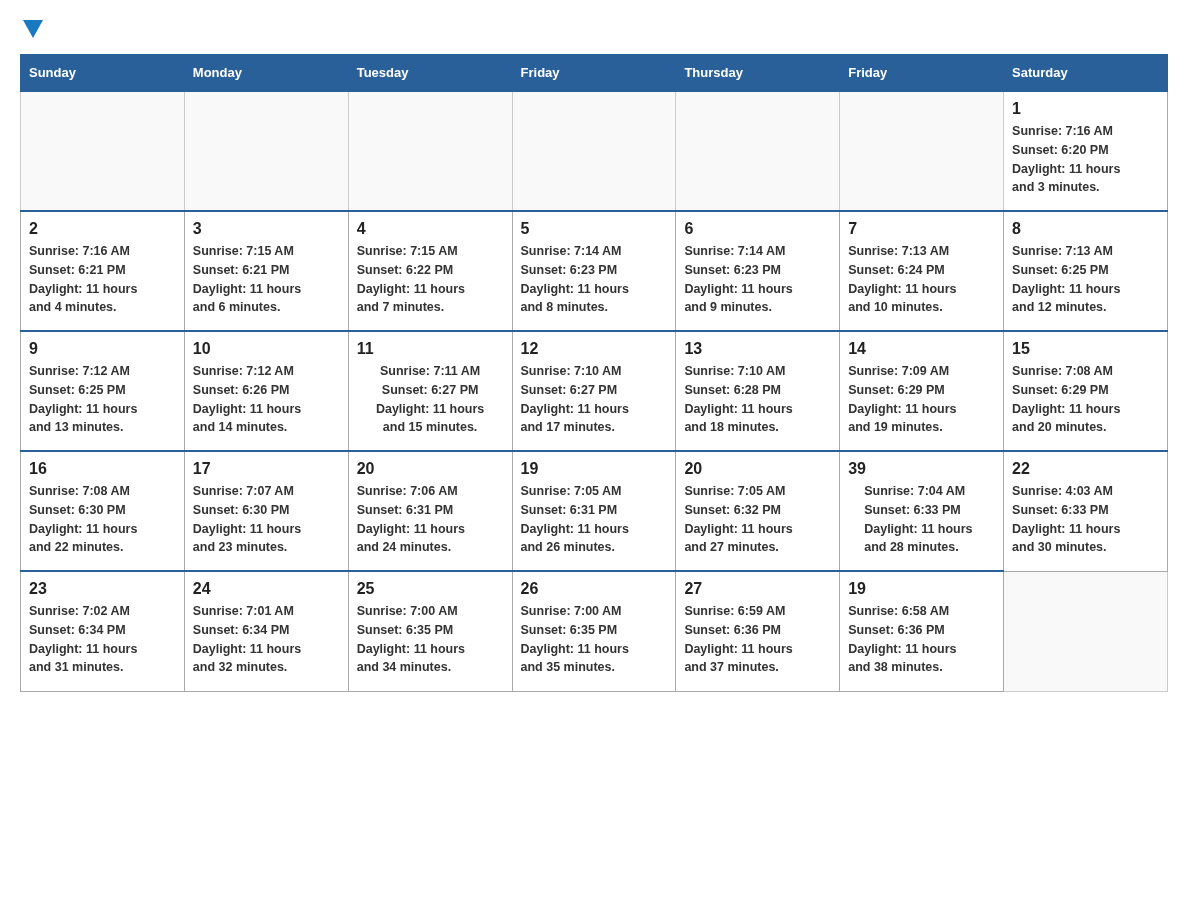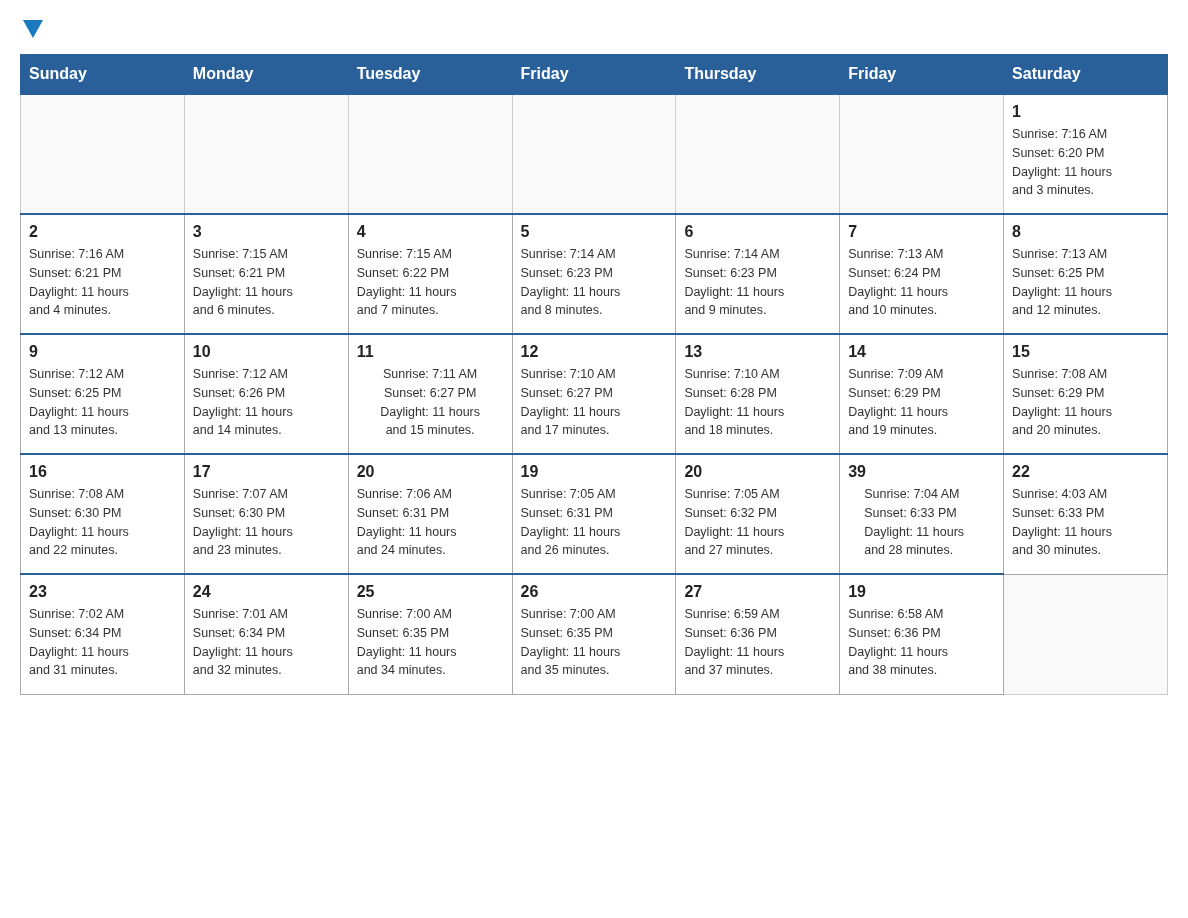--- a/index.html
+++ b/index.html
@@ -56,21 +56,21 @@
       margin-top: 4px;
     }
     .calendar {
       width: 100%;
       border-collapse: collapse;
       margin-top: 10px;
     }
     .calendar thead tr th {
       background-color: #2a6099;
       color: #fff;
-      font-size: 16px;
+      font-size: 13px;
       font-weight: bold;
       padding: 10px 8px;
       text-align: left;
       border: 1px solid #2a6099;
     }
     .calendar tbody tr td {
       width: calc(100% / 7);
       vertical-align: top;
       padding: 8px;
       font-size: 13px;
@@ -89,20 +89,21 @@
       font-size: 16px;
       font-weight: bold;
       color: #222;
       display: block;
       margin-bottom: 4px;
     }
     .day-info {
       font-size: 12.5px;
       color: #333;
       line-height: 1.5;
+      font-weight: bold;
     }
     .logo-text-wrapper {
       display: flex;
       flex-direction: column;
       align-items: flex-start;
     }
     .logo-row1 {
       display: flex;
       align-items: center;
     }

